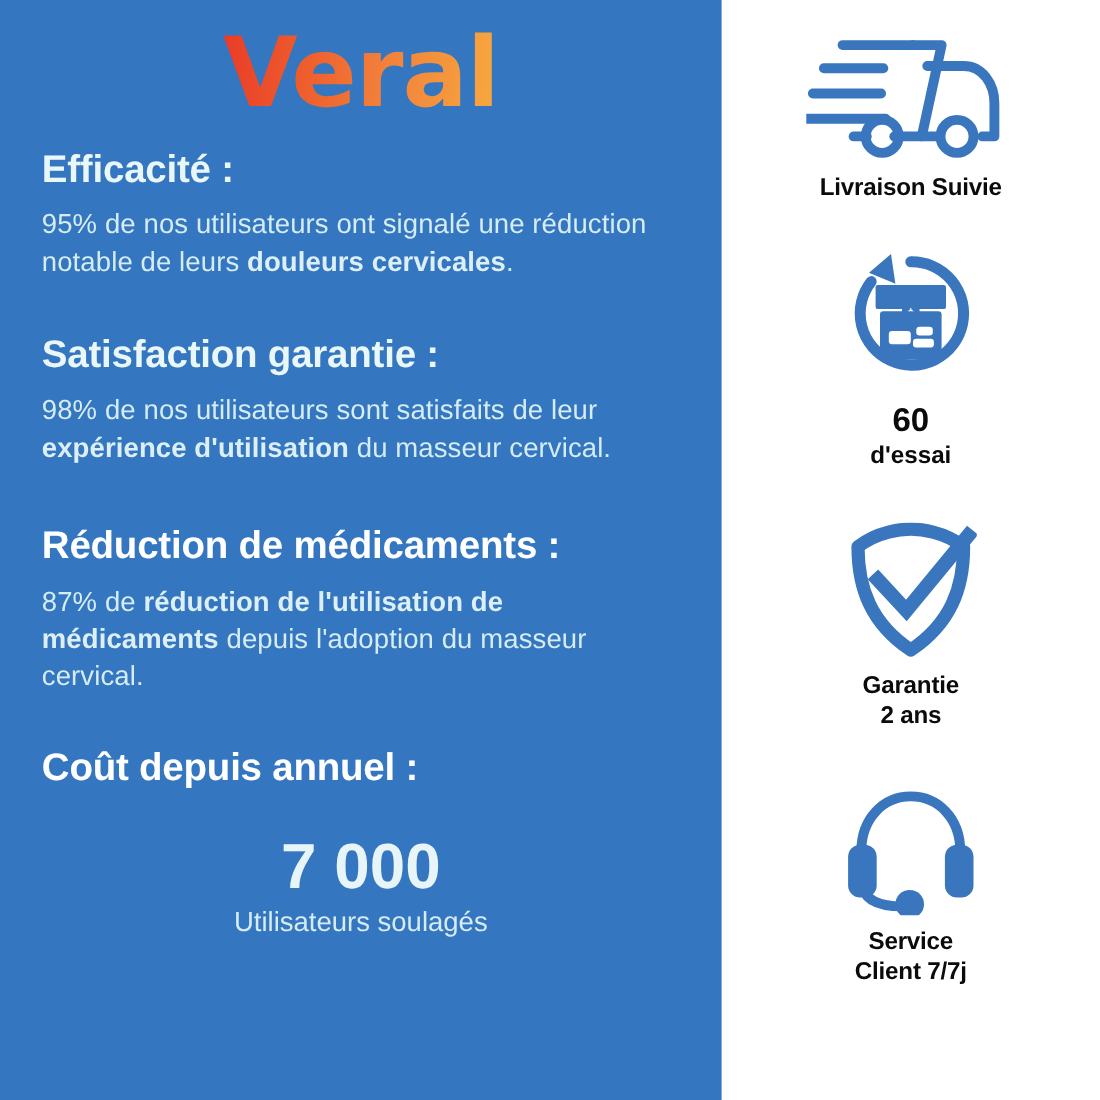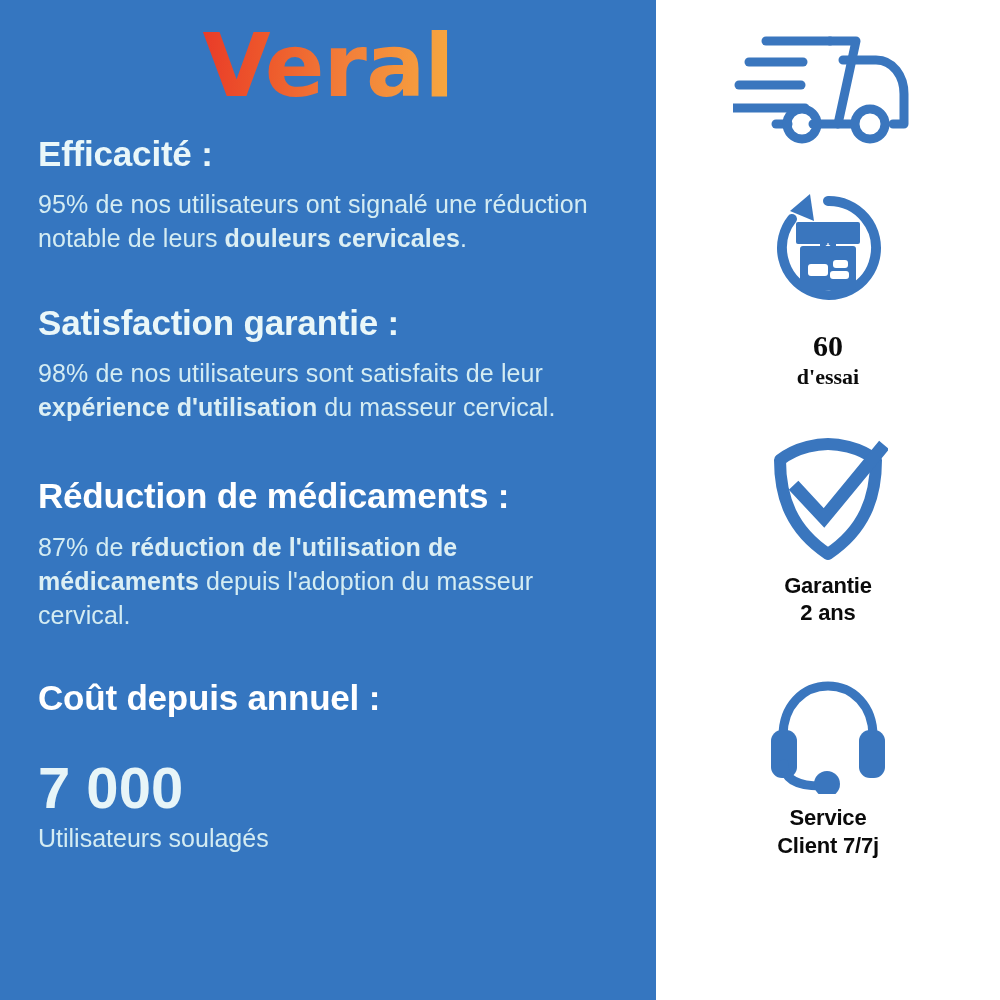--- a/index.html
+++ b/index.html
@@ -75,21 +75,21 @@
     font-family: "DejaVu Sans", sans-serif;
     font-weight: normal;
     letter-spacing: 0px;
   }
 
   #block-efficacite { margin-top: 16px; }
   #block-satisfaction { margin-top: 48px; }
   #block-reduction { margin-top: 52px; }
   #block-cout { margin-top: 46px; }
 
-  #counter-block { margin-top: 42px; }
+  #counter-block { margin-top: 42px; text-align: center; }
   #counter-value {
     color: #E7F5F8;
     font-weight: bold;
     font-size: 58px;
     line-height: 1;
     margin: 0 0 6px 0;
     letter-spacing: 0px;
   }
   #counter-label {
     color: #D4ECF2;
@@ -141,21 +141,21 @@
   .feature-sublabel {
     color: #0b0b0b;
     font-weight: bold;
     font-size: 22px;
     line-height: 1.2;
     text-align: center;
     margin-top: 2px;
   }
 
   #feature-livraison { margin-top: 12px; }
-  #feature-essai     { margin-top: 42px; font-family: Liberation Serif, serif; }
+  #feature-essai     { margin-top: 42px; }
   #feature-garantie  { margin-top: 48px; }
   #feature-service   { margin-top: 52px; }
 </style>
 </head>
 <body>
 
 <div id="page">
 
   <div id="left-panel">
 
@@ -206,20 +206,21 @@
             <path d="M110 32 H143 C160 32 171 48 171 66 V96 H160"></path>
 
             <path d="M43 96 H55"></path>
             <path d="M80 96 H118"></path>
 
             <circle cx="69" cy="96" r="15"></circle>
             <circle cx="137" cy="96" r="15"></circle>
           </g>
         </svg>
       </div>
+      <div class="feature-label">Livraison Suivie</div>
     </div>
 
     <div class="feature-item" id="feature-essai">
       <div class="feature-icon">
         <svg width="132" height="132" viewBox="0 0 132 132" fill="none" aria-hidden="true">
 
           <path d="M30 31 A47 47 0 1 0 66 13" stroke="#3A76BE" stroke-width="10" fill="none" stroke-linecap="round"></path>
           <path d="M48 6 L28 23 L52 33 Z" fill="#3A76BE"></path>
 
           <rect x="34" y="34" width="64" height="22" rx="2" fill="#3A76BE"></rect>

